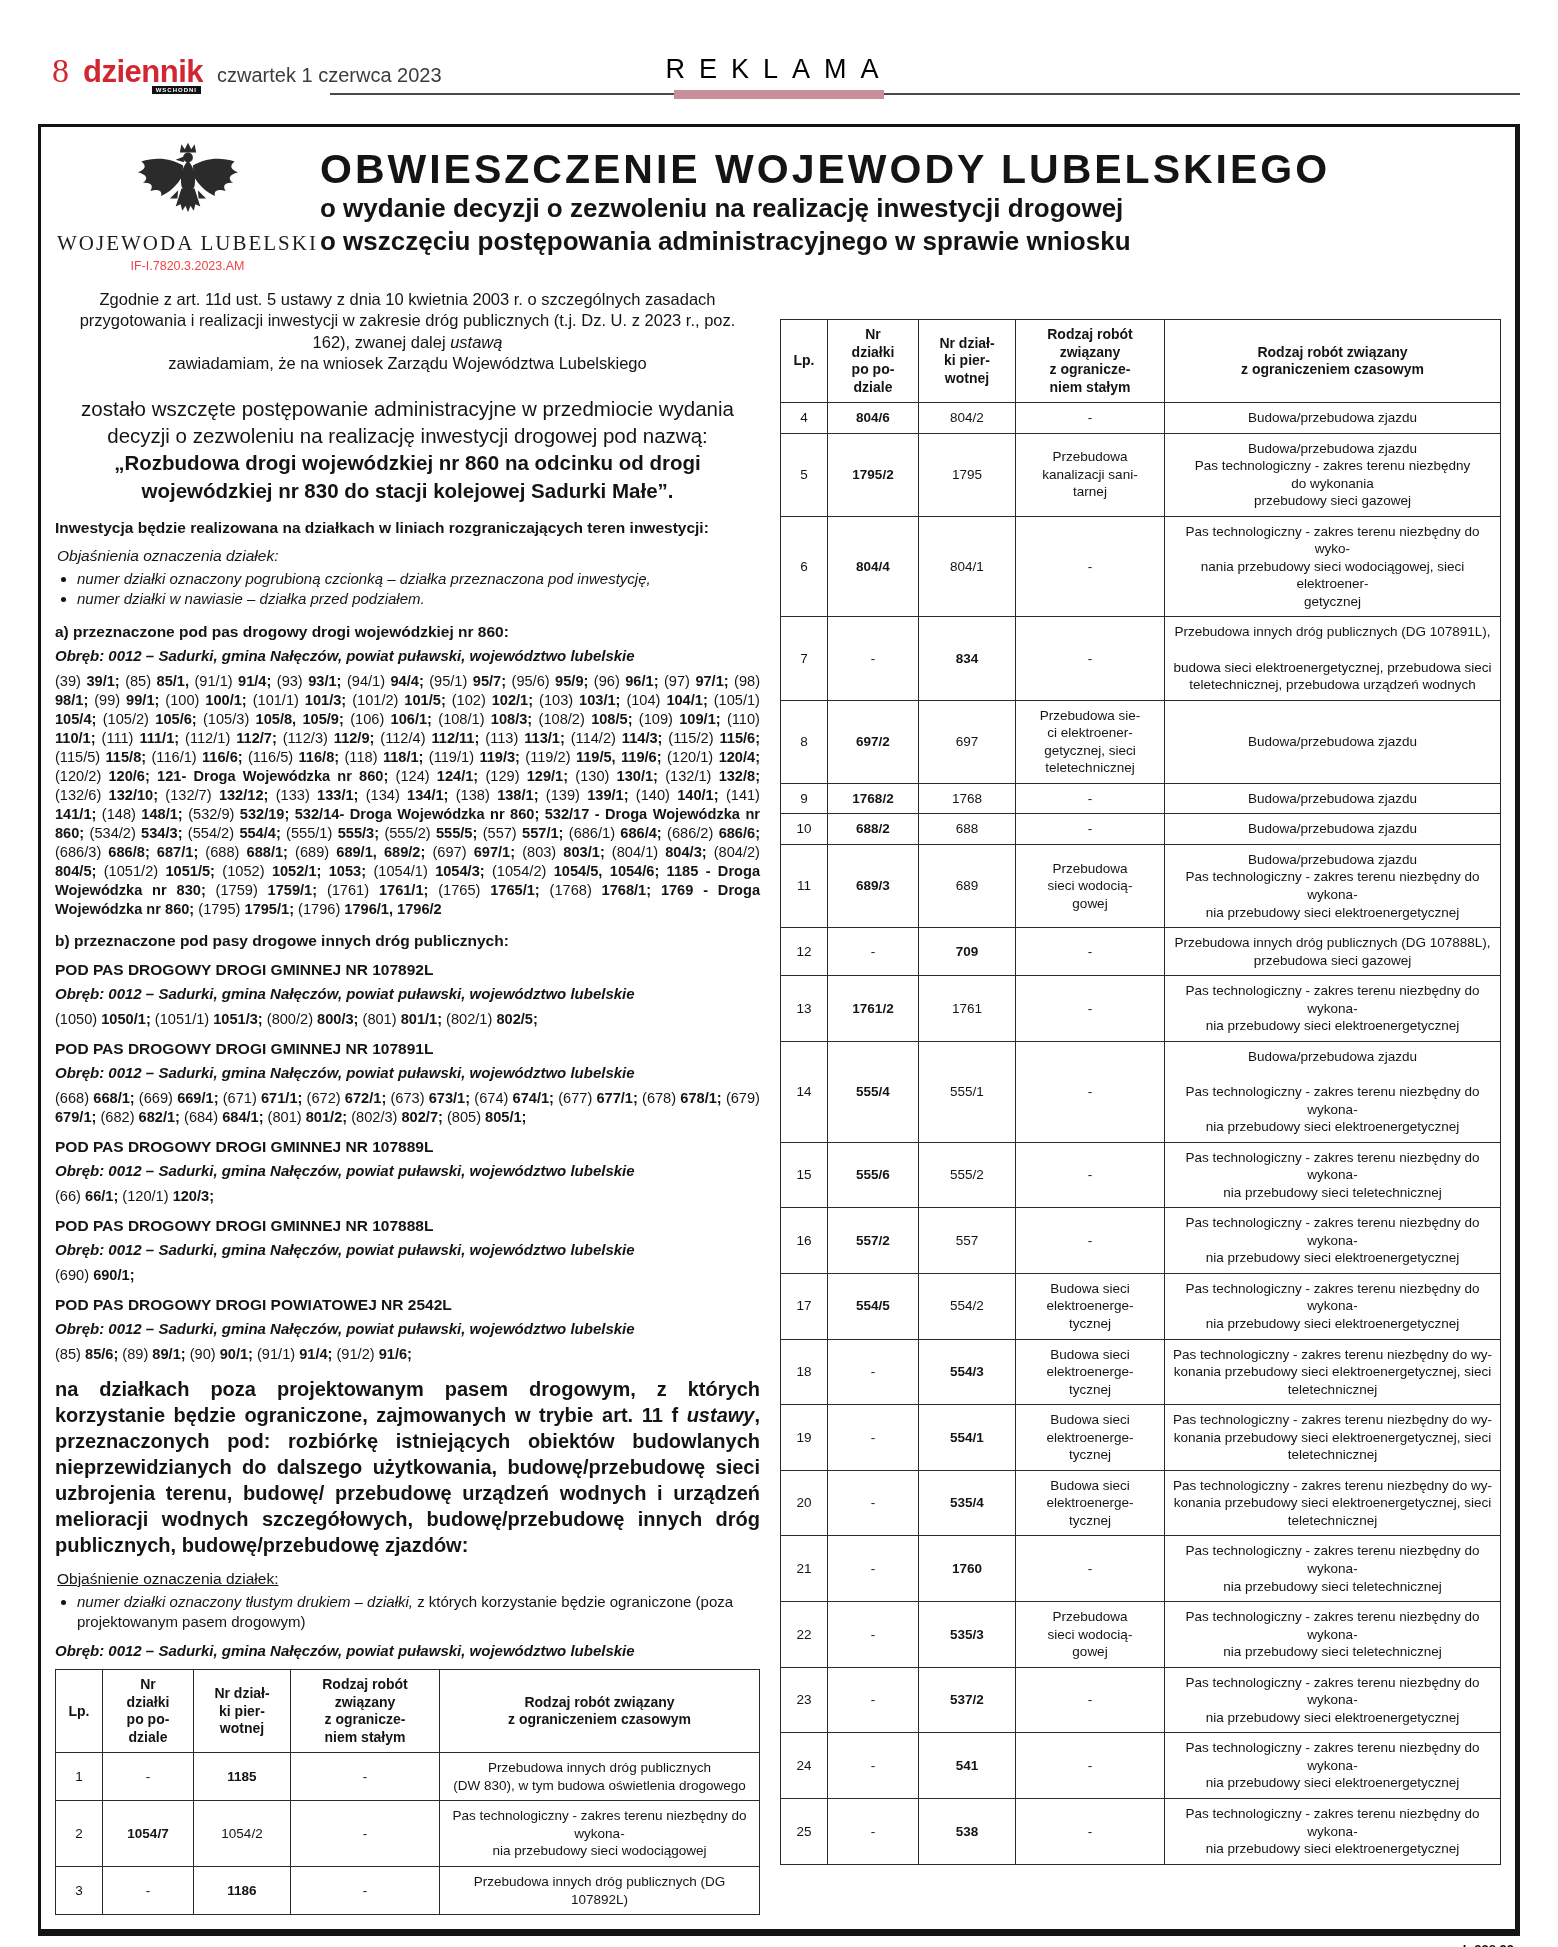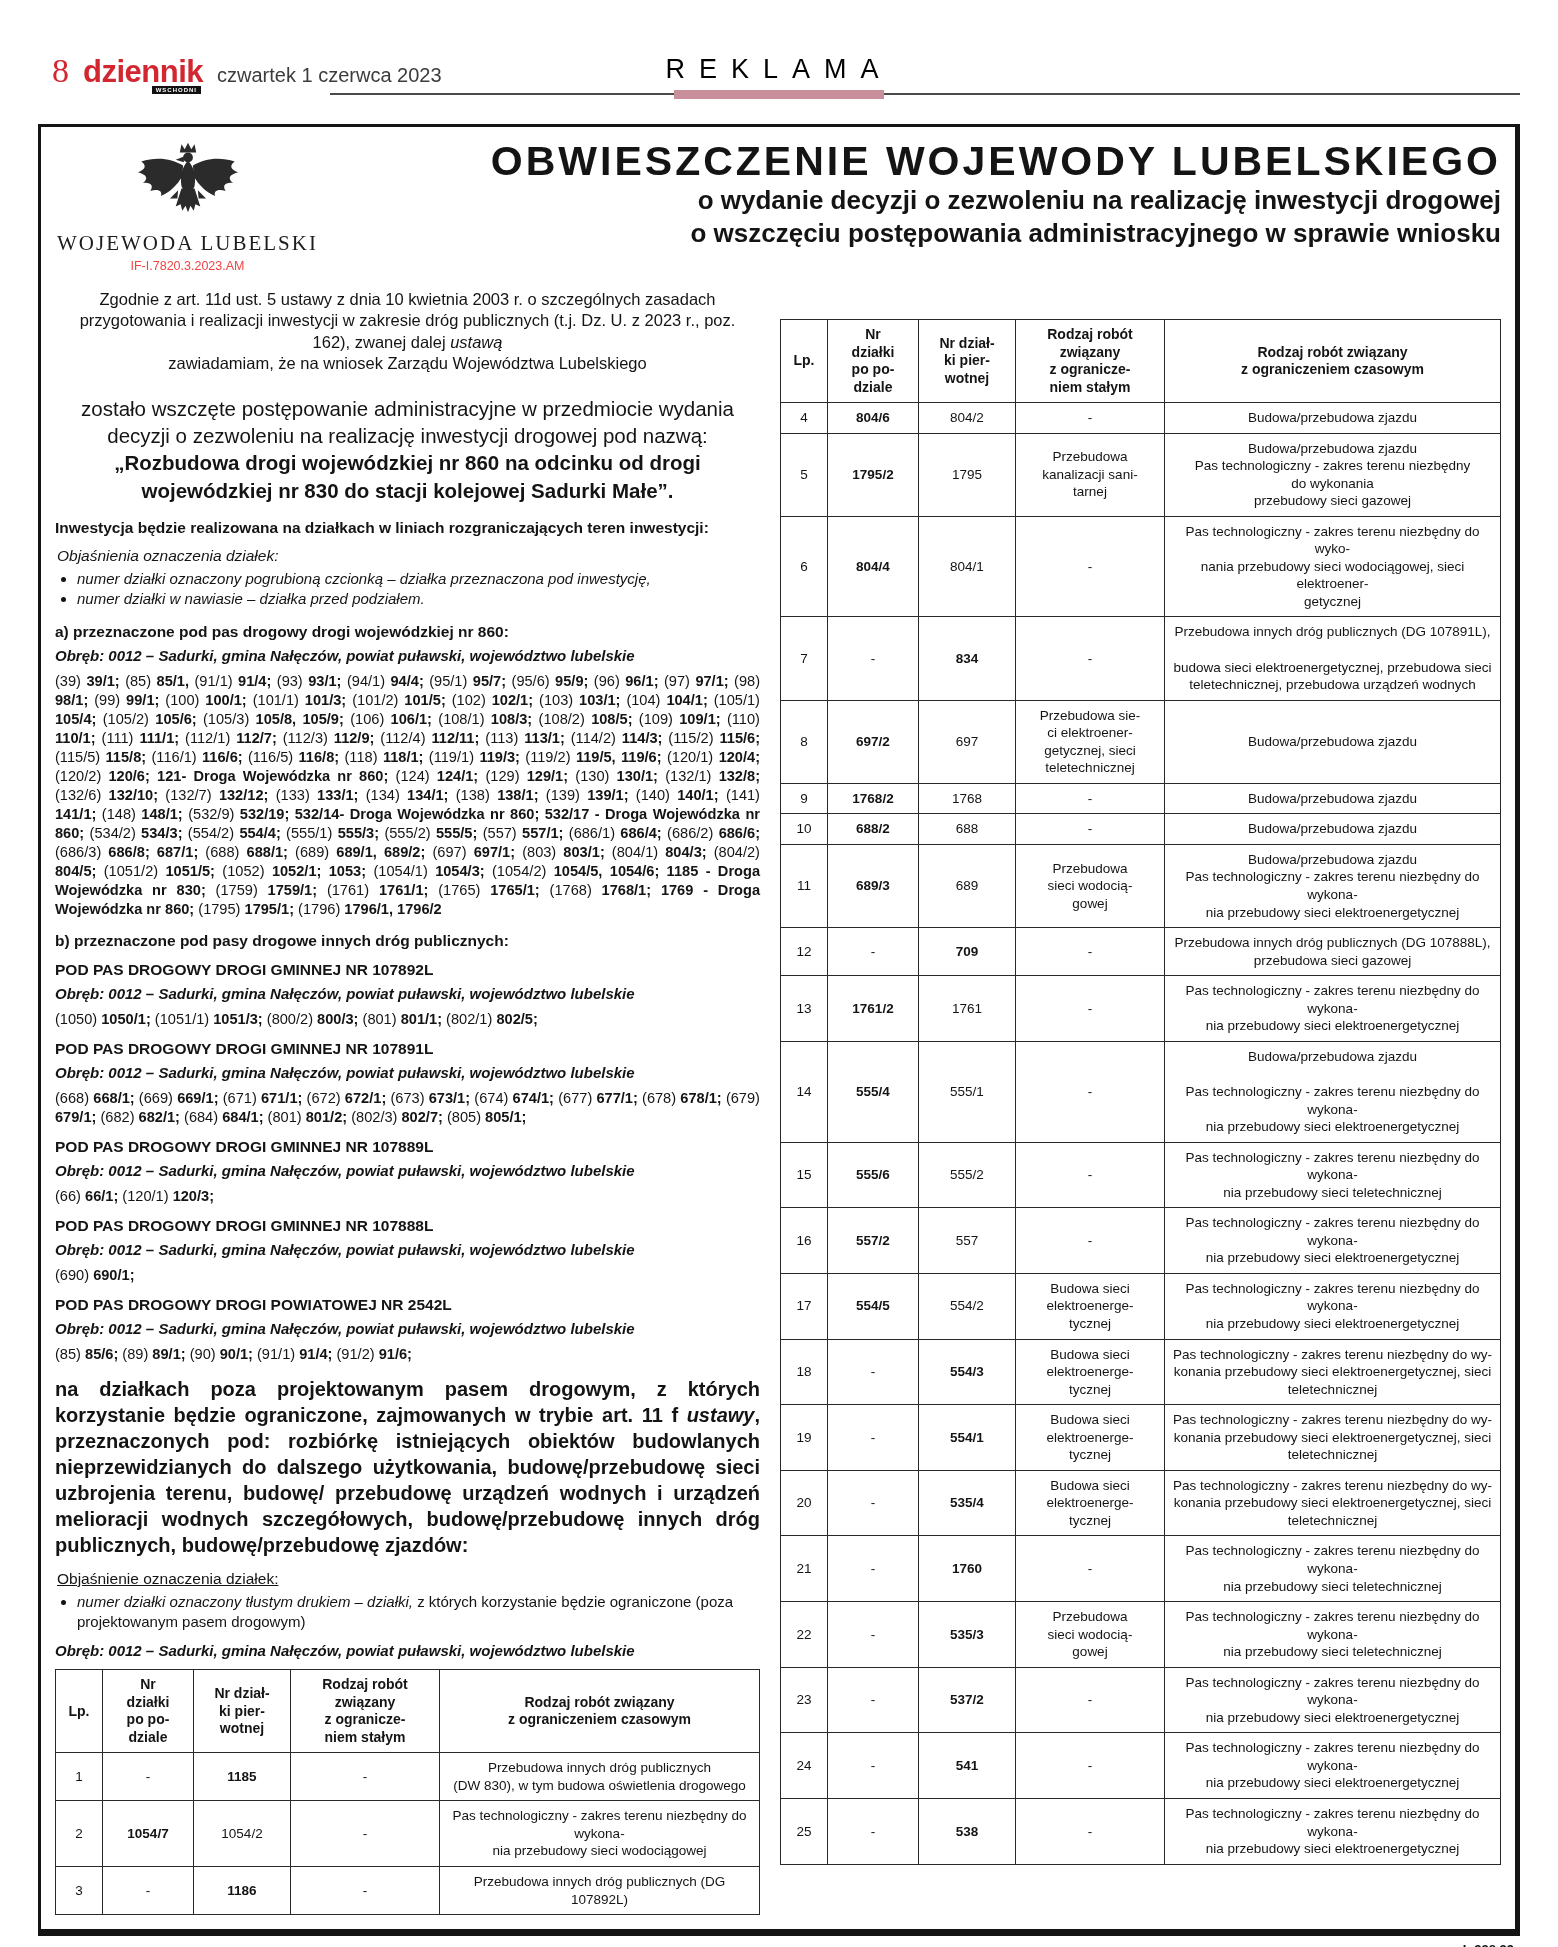--- a/index.html
+++ b/index.html
@@ -31,21 +31,21 @@
   .box{
     margin:14px 38px 0 38px;
     border:3px solid #141414;border-right-width:5px;border-bottom-width:7px;
     padding:10px 14px 14px 14px;
     background:#fff;
   }
   .box-head{display:flex;align-items:flex-start;}
   .emblem-block{width:265px;flex:0 0 auto;text-align:center;padding-top:4px;}
   .issuer{font-family:"Liberation Serif","DejaVu Serif",serif;font-size:21px;letter-spacing:2px;margin-top:4px;color:#1d1d1d;}
   .case-ref{font-size:12.5px;margin-top:3px;color:#ef4444;}
-  .title-block{flex:1;text-align:right;padding-top:2px;}
+  .title-block{flex:1;text-align:left;padding-top:2px;margin-top:8px;}
   .main-title{font-size:41px;font-weight:bold;letter-spacing:3px;line-height:1.1;}
   .sub-title{font-size:26px;font-weight:bold;line-height:1.25;}
   
   .columns{display:flex;gap:20px;margin-top:6px;}
   .col-left{flex:0 0 705px;width:705px;}
   .col-right{flex:1;padding-top:30px;}
   
   .p-intro{font-size:16.5px;text-align:center;line-height:1.3;margin:10px 6px 0 6px;white-space:pre-line;}
   .p-notice{font-size:20.5px;text-align:center;line-height:1.33;margin:20px 0 14px 0;white-space:pre-line;}
   .sec-head{font-size:15.5px;font-weight:bold;margin:12px 0 2px 0;line-height:1.25;}

